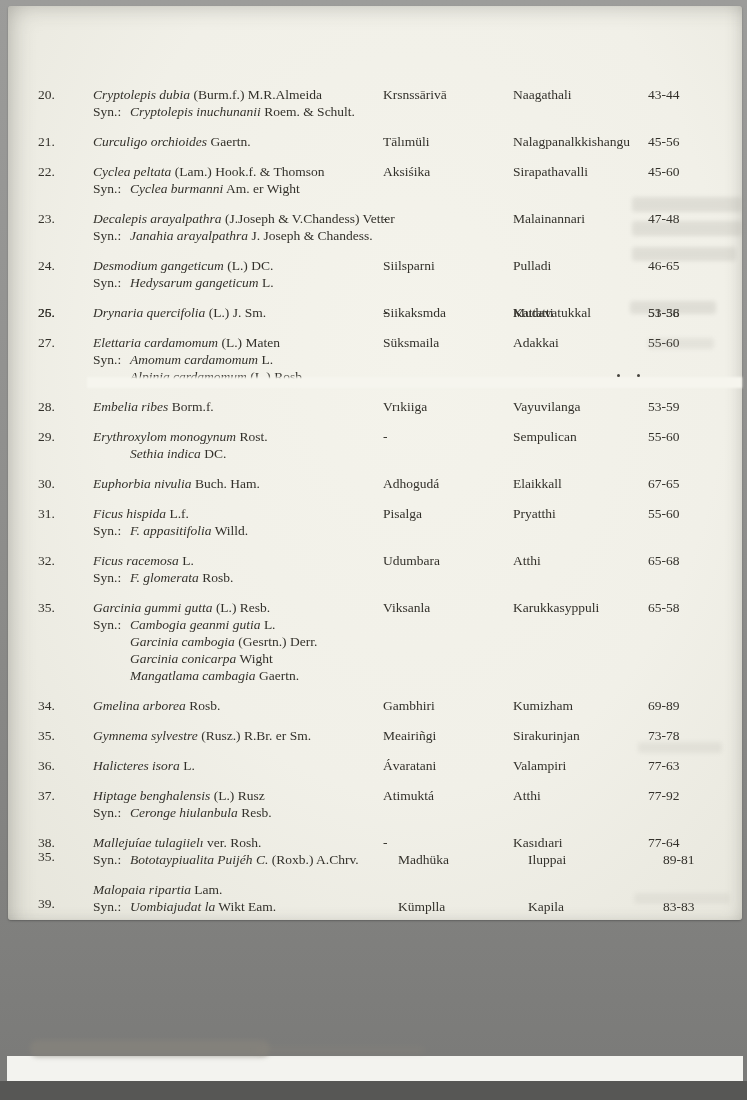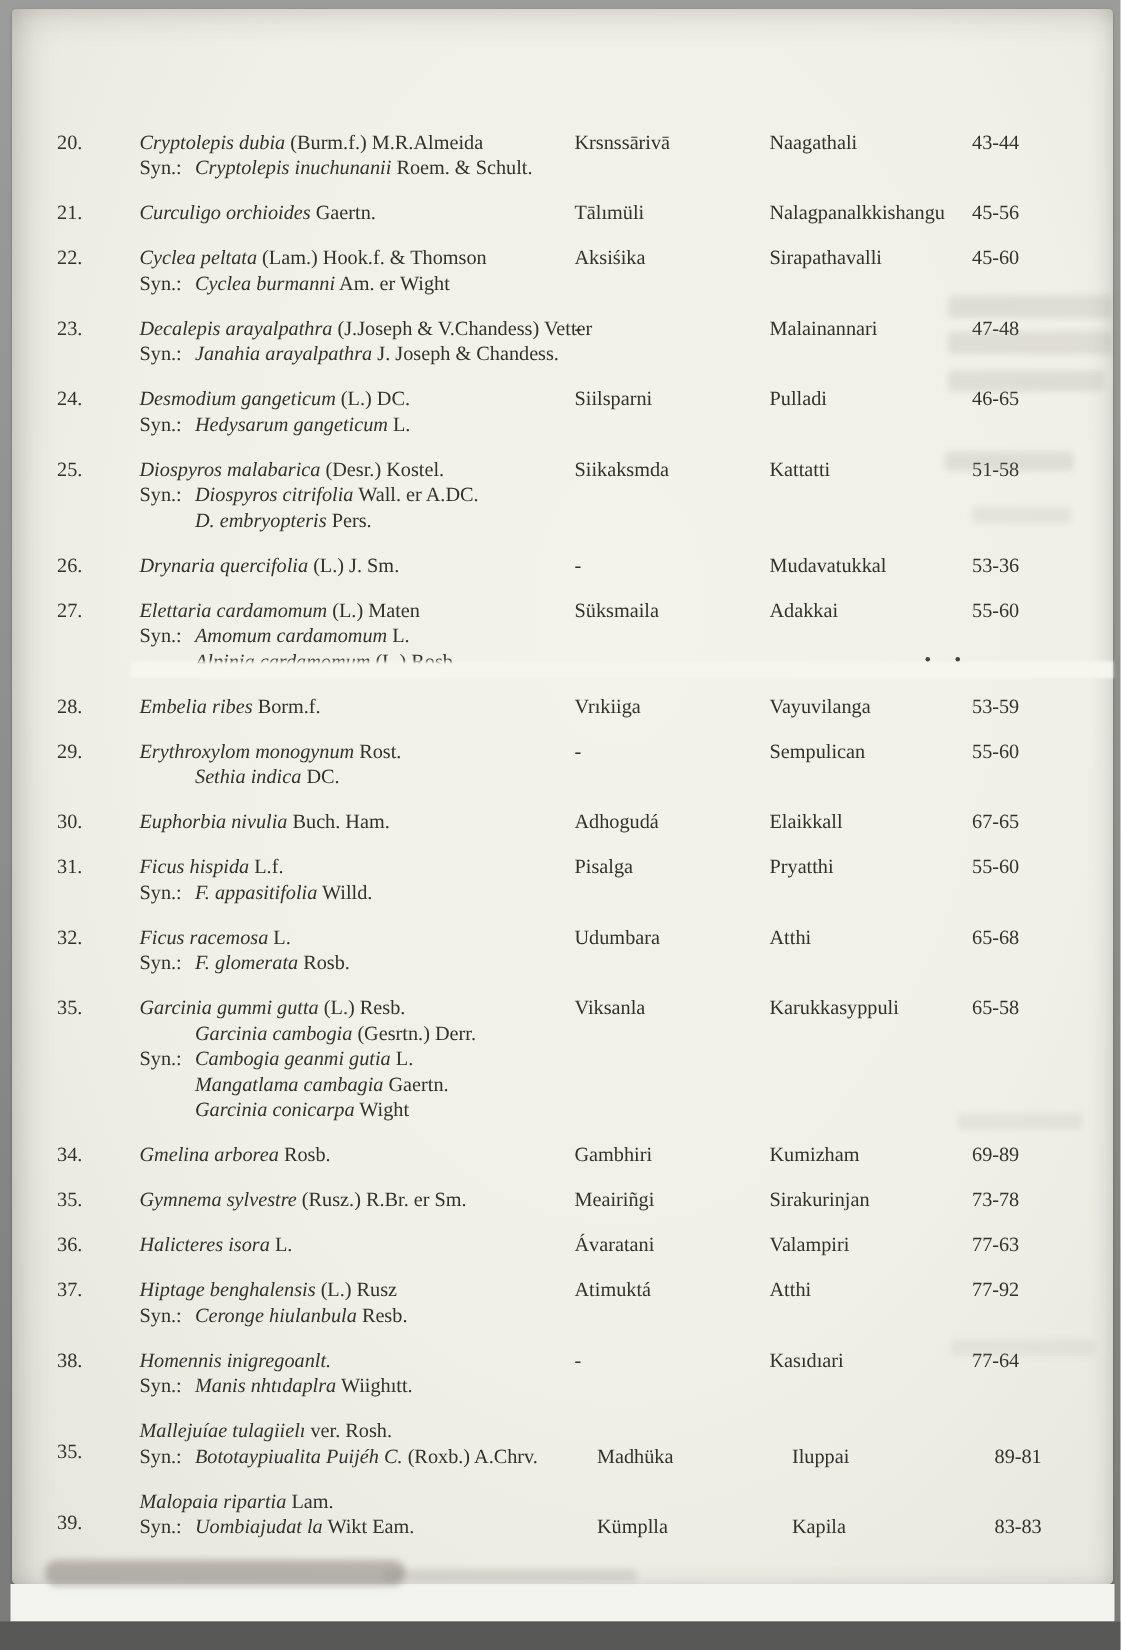--- a/index.html
+++ b/index.html
@@ -6,21 +6,21 @@
     --page:#f1f0e8; --text:#33312b; --frame:#8d8d8b; --band:#575755; --strip:#f3f3ef;
   }
   *{box-sizing:border-box;}
   html,body{margin:0;padding:0;width:747px;height:1100px;overflow:hidden;}
   body{
     position:relative;
     background:linear-gradient(180deg,#9c9c9a 0%,var(--frame) 50%,#7b7b79 96%);
     font-family:"Liberation Serif","DejaVu Serif",serif;
   }
   .page{
-    position:absolute;left:8px;top:6px;right:5px;height:1050px;
+    position:absolute;left:8px;top:6px;right:5px;height:914px;
     background:radial-gradient(ellipse at 55% 38%, #f4f3eb 0%, var(--page) 55%, #e6e5db 100%);
     border-radius:3px;
     box-shadow:inset 14px 10px 26px -14px rgba(55,55,50,.38),
                inset -10px -6px 18px -12px rgba(55,55,50,.30),
                0 1px 2px rgba(0,0,0,.25);
   }
   .white-strip{position:absolute;left:7px;right:4px;top:1056px;height:25px;background:var(--strip);}
   .bottom-band{position:absolute;left:0;right:0;top:1081px;height:19px;background:var(--band);}
 
   .content{
@@ -101,25 +101,20 @@
         <div class="nameblock">
           <div class="nameline"><i class="sci">Desmodium gangeticum</i> <span class="auth">(L.) DC.</span></div>
           <div class="syn"><span class="syn-label">Syn.:</span><i class="sci">Hedysarum gangeticum</i> <span class="auth">L.</span></div>
         </div>
         <span class="col col-sanskrit">Siilsparni</span>
         <span class="col col-tamil">Pulladi</span>
         <span class="col col-pages">46-65</span>
       </div>
       <div class="entry">
         <span class="num">25.</span>
-        <div class="nameblock">
-          <div class="nameline"><i class="sci">Diospyros malabarica</i> <span class="auth">(Desr.) Kostel.</span></div>
-          <div class="syn"><span class="syn-label">Syn.:</span><i class="sci">Diospyros citrifolia</i> <span class="auth">Wall. er A.DC.</span></div>
-          <div class="syn nolabel"><i class="sci">D. embryopteris</i> <span class="auth">Pers.</span></div>
-        </div>
         <span class="col col-sanskrit">Siikaksmda</span>
         <span class="col col-tamil">Kattatti</span>
         <span class="col col-pages">51-58</span>
       </div>
       <div class="entry">
         <span class="num">26.</span>
         <div class="nameblock">
           <div class="nameline"><i class="sci">Drynaria quercifolia</i> <span class="auth">(L.) J. Sm.</span></div>
         </div>
         <span class="col col-sanskrit">-</span>
@@ -182,24 +177,24 @@
           <div class="syn"><span class="syn-label">Syn.:</span><i class="sci">F. glomerata</i> <span class="auth">Rosb.</span></div>
         </div>
         <span class="col col-sanskrit">Udumbara</span>
         <span class="col col-tamil">Atthi</span>
         <span class="col col-pages">65-68</span>
       </div>
       <div class="entry">
         <span class="num">35.</span>
         <div class="nameblock">
           <div class="nameline"><i class="sci">Garcinia gummi gutta</i> <span class="auth">(L.) Resb.</span></div>
+          <div class="syn"><span class="syn-label">Syn.:</span><i class="sci">Cambogia geanmi gutia</i> <span class="auth">L.</span></div>
           <div class="syn nolabel"><i class="sci">Garcinia cambogia</i> <span class="auth">(Gesrtn.) Derr.</span></div>
-          <div class="syn"><span class="syn-label">Syn.:</span><i class="sci">Cambogia geanmi gutia</i> <span class="auth">L.</span></div>
+          <div class="syn nolabel"><i class="sci">Garcinia conicarpa</i> <span class="auth">Wight</span></div>
           <div class="syn nolabel"><i class="sci">Mangatlama cambagia</i> <span class="auth">Gaertn.</span></div>
-          <div class="syn nolabel"><i class="sci">Garcinia conicarpa</i> <span class="auth">Wight</span></div>
         </div>
         <span class="col col-sanskrit">Viksanla</span>
         <span class="col col-tamil">Karukkasyppuli</span>
         <span class="col col-pages">65-58</span>
       </div>
       <div class="entry">
         <span class="num">34.</span>
         <div class="nameblock">
           <div class="nameline"><i class="sci">Gmelina arborea</i> <span class="auth">Rosb.</span></div>
         </div>
@@ -230,24 +225,20 @@
         <div class="nameblock">
           <div class="nameline"><i class="sci">Hiptage benghalensis</i> <span class="auth">(L.) Rusz</span></div>
           <div class="syn"><span class="syn-label">Syn.:</span><i class="sci">Ceronge hiulanbula</i> <span class="auth">Resb.</span></div>
         </div>
         <span class="col col-sanskrit">Atimuktá</span>
         <span class="col col-tamil">Atthi</span>
         <span class="col col-pages">77-92</span>
       </div>
       <div class="entry">
         <span class="num">38.</span>
-        <div class="nameblock">
-          <div class="nameline"><i class="sci">Homennis inigregoanlt.</i></div>
-          <div class="syn"><span class="syn-label">Syn.:</span><i class="sci">Manis nhtıdaplra</i> <span class="auth">Wiighıtt.</span></div>
-        </div>
         <span class="col col-sanskrit">-</span>
         <span class="col col-tamil">Kasıdıari</span>
         <span class="col col-pages">77-64</span>
       </div>
       <div class="entry offset">
         <span class="num">35.</span>
         <div class="nameblock">
           <div class="nameline"><i class="sci">Mallejuíae tulagiielı</i> <span class="auth">ver. Rosh.</span></div>
           <div class="syn"><span class="syn-label">Syn.:</span><i class="sci">Bototaypiualita Puijéh C.</i> <span class="auth">(Roxb.) A.Chrv.</span></div>
         </div>

